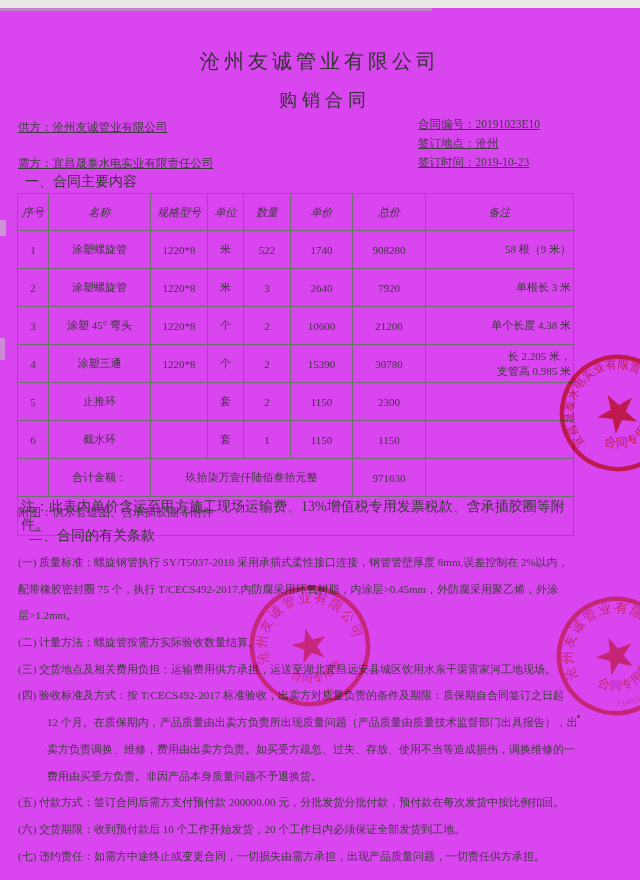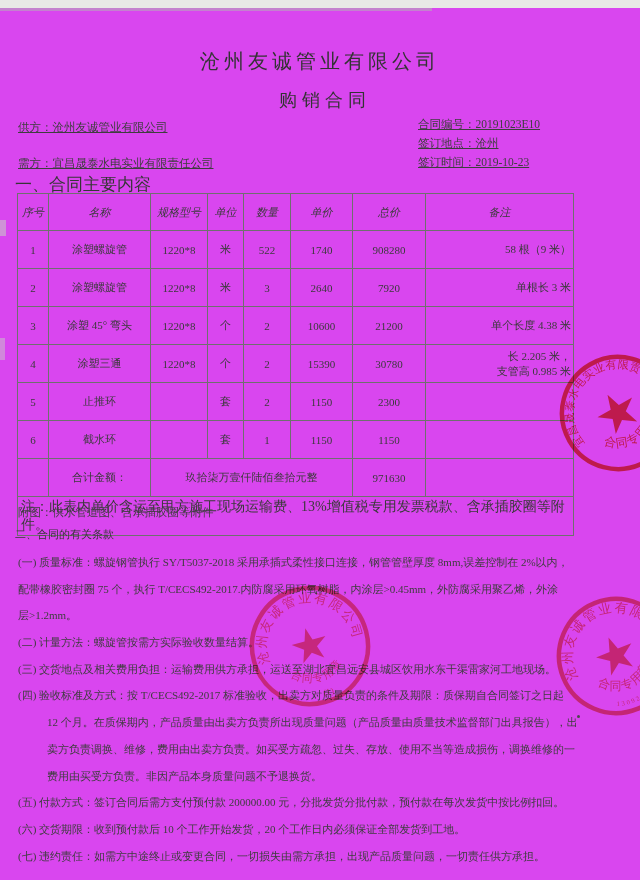--- a/index.html
+++ b/index.html
@@ -23,22 +23,22 @@
   .title2{position:absolute;top:80px;left:5px;width:100%;text-align:center;
     font-size:18px;letter-spacing:5px;color:#333;}
 
   .info{font-size:11.5px;position:absolute;white-space:nowrap;text-decoration:underline;}
   .supplier{left:18px;top:112px;}
   .buyer{left:18px;top:148px;}
   .contract-no{left:418px;top:109px;}
   .sign-place{left:418px;top:128px;}
   .sign-date{left:418px;top:147px;}
 
-  .sec1-heading{position:absolute;left:15px;top:165px;font-size:17px;color:#363636;}
-  .sec2-heading{position:absolute;left:15px;top:519px;font-size:11px;color:#363636;}
+  .sec1-heading{position:absolute;left:25px;top:165px;font-size:14px;color:#363636;}
+  .sec2-heading{position:absolute;left:29px;top:519px;font-size:14px;color:#363636;}
   .attachment{position:absolute;left:18px;top:497px;font-size:11.5px;}
 
   table.items{
     position:absolute;left:17px;top:185px;width:556px;
     border-collapse:collapse;table-layout:fixed;
     font-size:11px;color:#3a3a3a;
   }
   table.items td,table.items th{
     border:1px solid #6f6f6f;
     text-align:center;vertical-align:middle;

